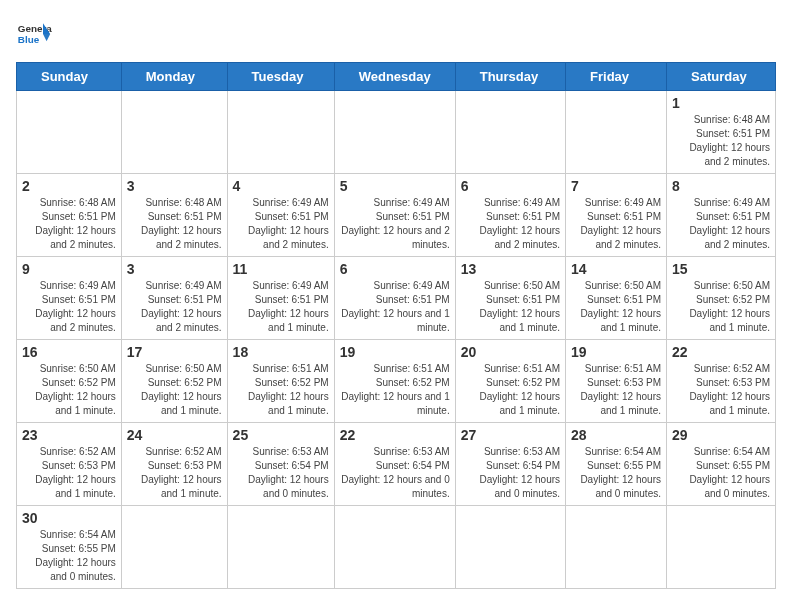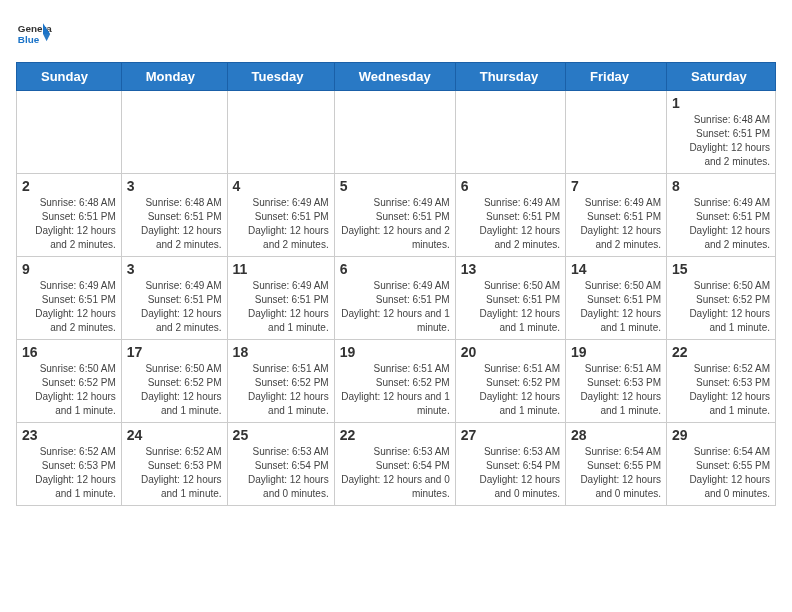--- a/index.html
+++ b/index.html
@@ -228,14 +228,26 @@
         </td>
         <td>
           <span class="day-number">28</span>
           <div class="day-info">Sunrise: 6:54 AM<br>Sunset: 6:55 PM<br>Daylight: 12 hours and 0 minutes.</div>
         </td>
         <td>
           <span class="day-number">29</span>
           <div class="day-info">Sunrise: 6:54 AM<br>Sunset: 6:55 PM<br>Daylight: 12 hours and 0 minutes.</div>
         </td>
       </tr>
+      <tr>
+        <td>
+          <span class="day-number">30</span>
+          <div class="day-info">Sunrise: 6:54 AM<br>Sunset: 6:55 PM<br>Daylight: 12 hours and 0 minutes.</div>
+        </td>
+        <td>&nbsp;</td>
+        <td>&nbsp;</td>
+        <td>&nbsp;</td>
+        <td>&nbsp;</td>
+        <td>&nbsp;</td>
+        <td>&nbsp;</td>
+      </tr>
     </tbody>
 </table>
 
 </body></html>

